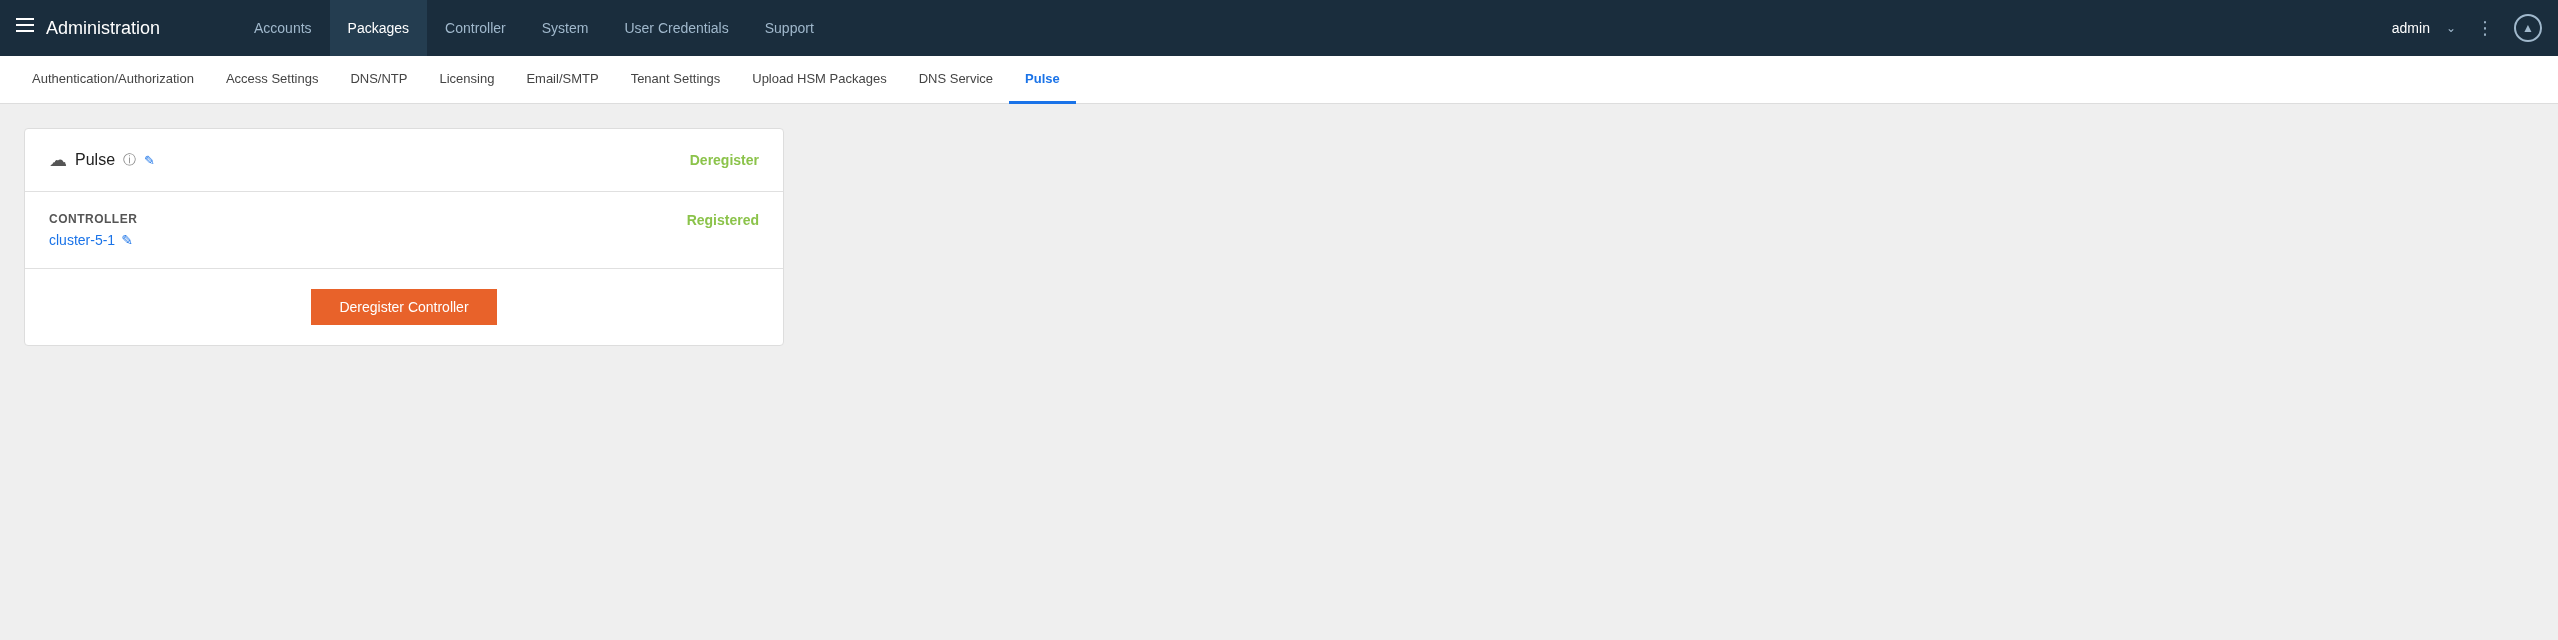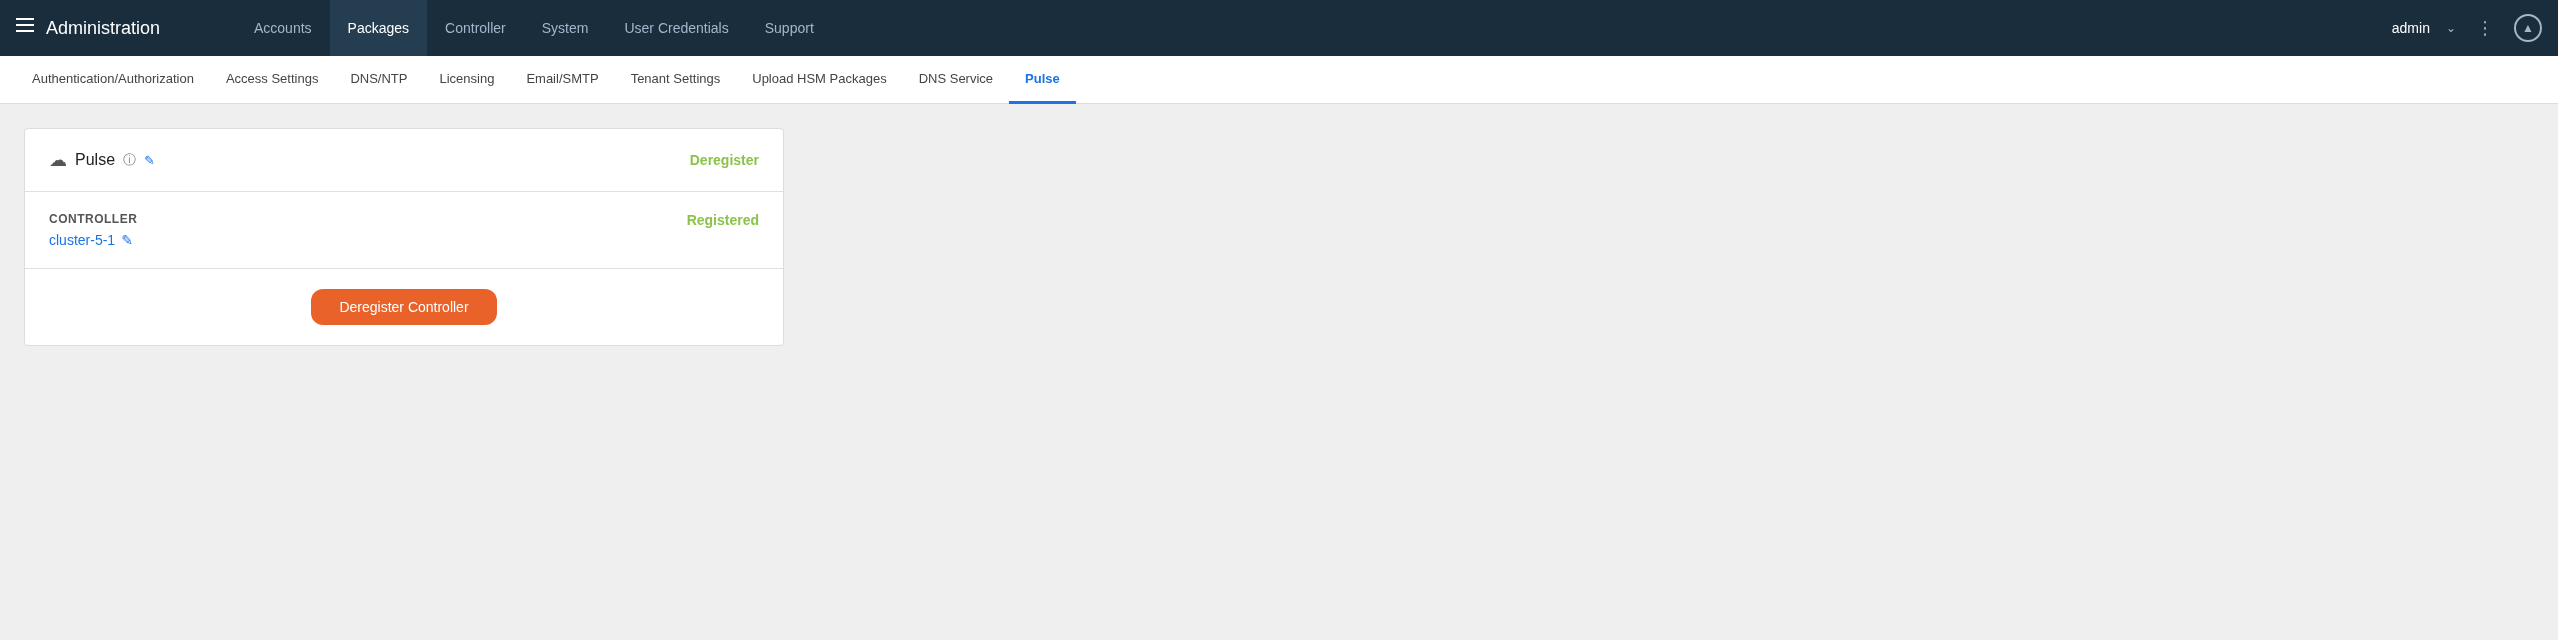--- a/index.html
+++ b/index.html
@@ -205,21 +205,21 @@
     
     .button-row {
       display: flex;
       justify-content: center;
       padding: 20px 24px;
     }
     .btn-deregister {
       background: #e8622a;
       color: #fff;
       border: none;
-      border-radius: 12px;
+      border-radius: 0;
       padding: 10px 28px;
       font-size: 14px;
       font-weight: 500;
       cursor: pointer;
       transition: background 0.2s;
     }
   </style>
 </head>
 <body>
 

